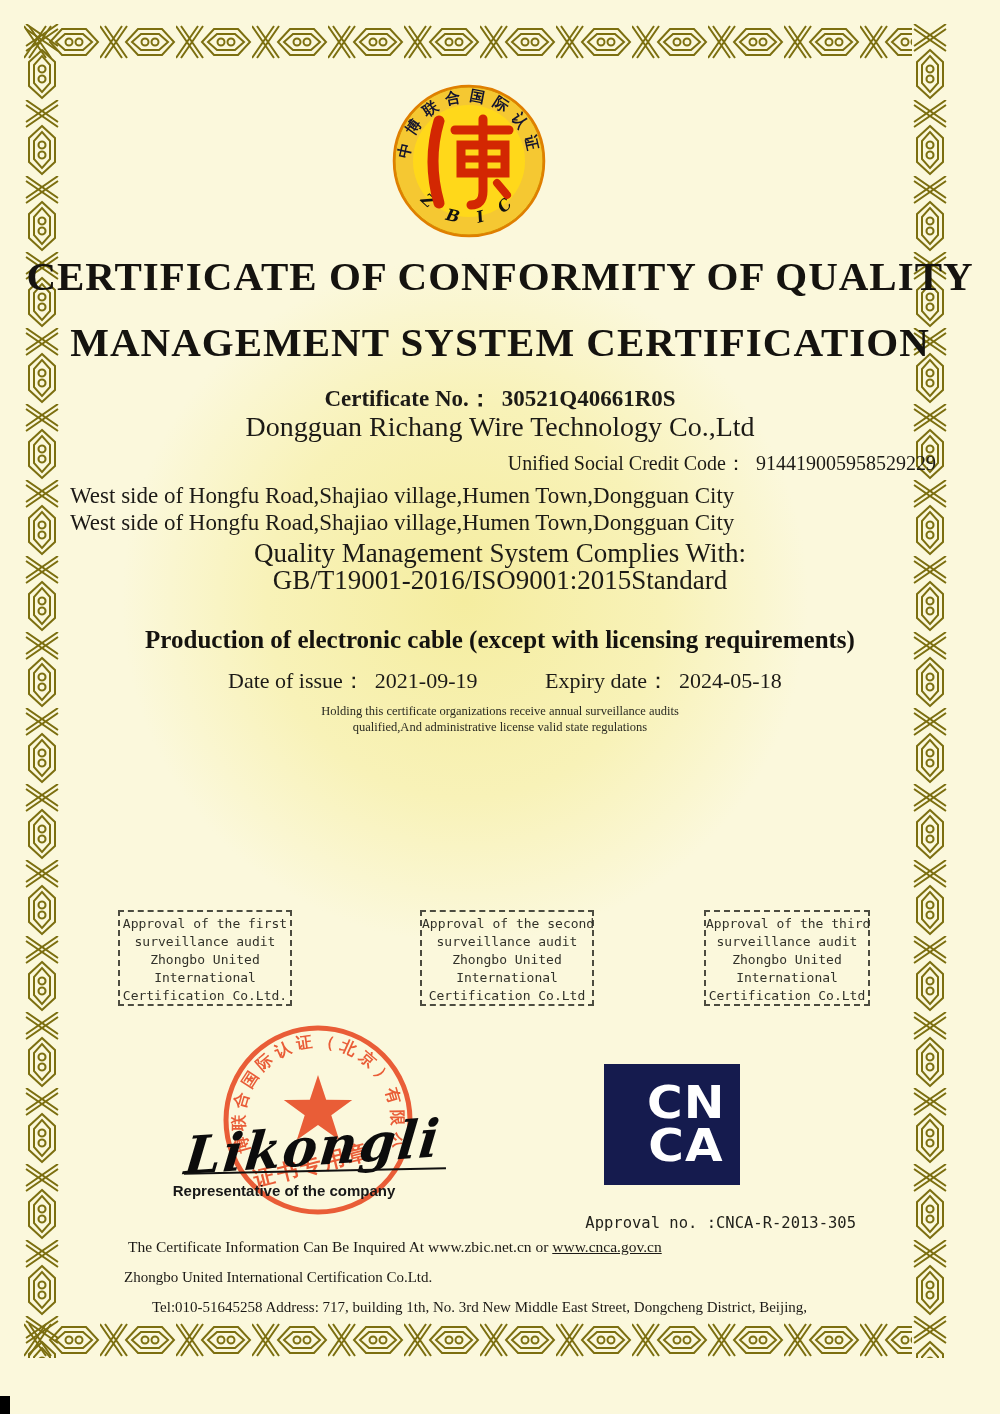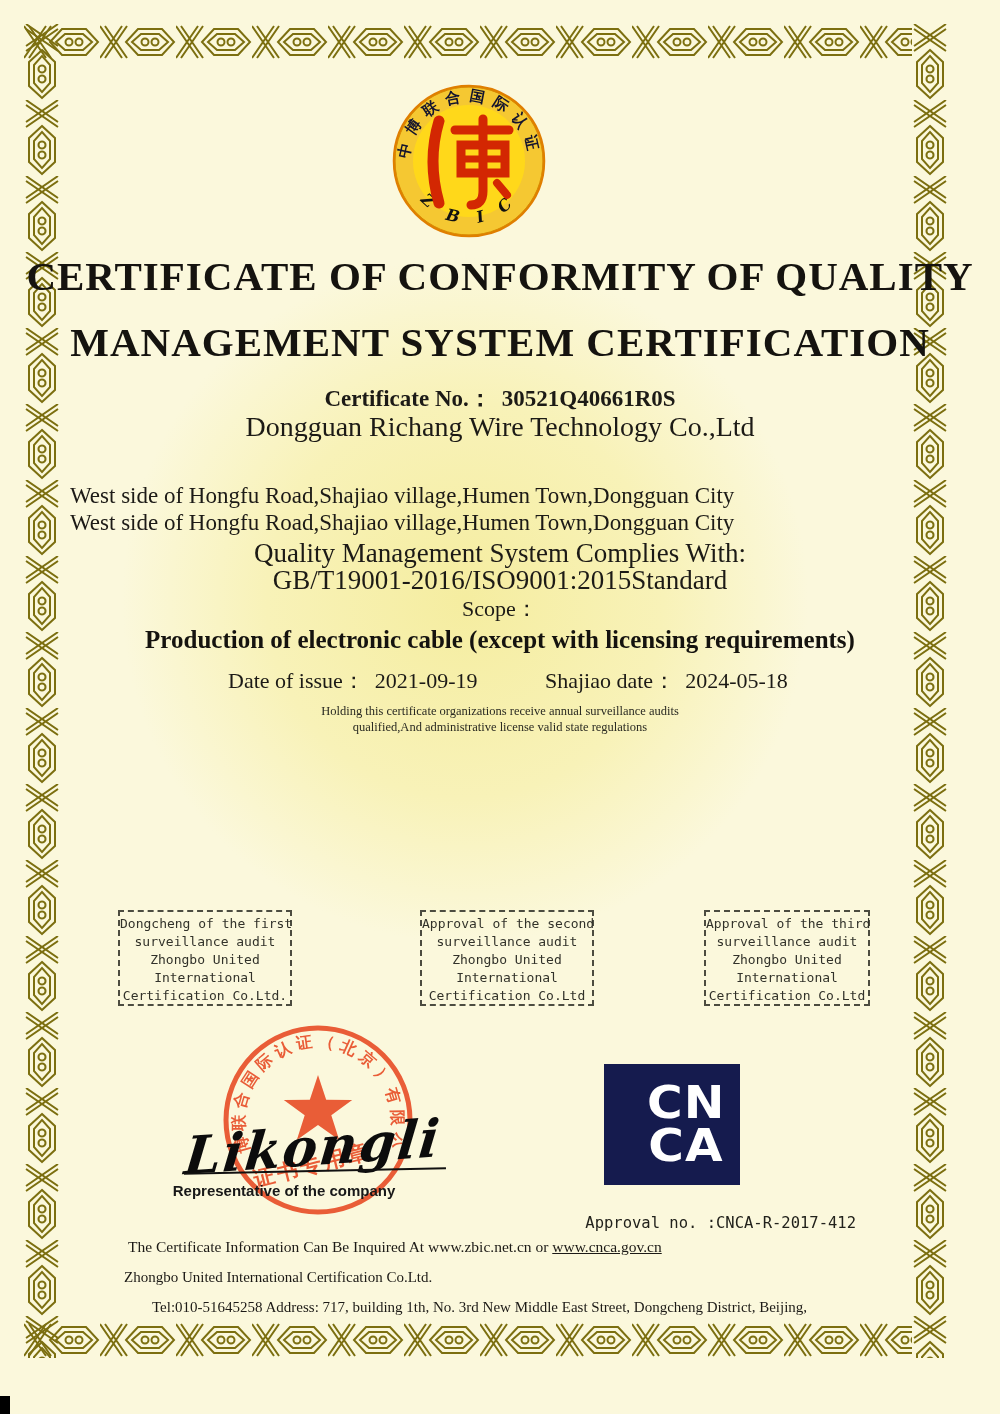--- a/index.html
+++ b/index.html
@@ -158,41 +158,43 @@
 
   <div class="abs center title" style="top:318px;">MANAGEMENT SYSTEM CERTIFICATION</div>
   <div class="abs center title" style="top:252px;">CERTIFICATE OF CONFORMITY OF QUALITY</div>
 
   <div class="abs center reg" style="top:383px;">
     <span>Certificate No.：</span><span class="val">30521Q40661R0S</span>
   </div>
 
   <div class="abs center company" style="top:411px;">Dongguan Richang Wire Technology Co.,Ltd</div>
 
+  <div class="abs uscc" style="top:450px;">
+    <span>Unified Social Credit Code：</span><span class="val">914419005958529229</span>
+  </div>
 
   <div class="abs addr" style="top:483px;">West side of Hongfu Road,Shajiao village,Humen Town,Dongguan City</div>
   <div class="abs addr" style="top:510px;">West side of Hongfu Road,Shajiao village,Humen Town,Dongguan City</div>
 
   <div class="abs center body23" style="top:538px;">Quality Management System Complies With:</div>
   <div class="abs center body23" style="top:565px;">GB/T19001-2016/ISO9001:2015Standard</div>
-  <div class="abs center scope-lbl" style="top:594px;">Scope：</div>
   <div class="abs center production" style="top:626px;">Production of electronic cable (except with licensing requirements)</div>
 
   <div class="abs dateline" style="left:228px; top:666px;">
     <span>Date of issue：</span><span class="val">2021-09-19</span>
   </div>
   <div class="abs dateline" style="left:545px; top:666px;">
-    <span>Shajiao date：</span><span class="val">2024-05-18</span>
+    <span>Expiry date：</span><span class="val">2024-05-18</span>
   </div>
 
   <div class="abs center note" style="top:704px;">Holding this certificate organizations receive annual surveillance audits</div>
   <div class="abs center note" style="top:720px;">qualified,And administrative license valid state regulations</div>
 
   <div class="audit-box" style="left:118px;">
-    <div>Dongcheng of the first</div>
+    <div>Approval of the first</div>
     <div>surveillance audit</div>
     <div>Zhongbo United</div>
     <div>International</div>
     <div>Certification Co.Ltd.</div>
   </div>
   <div class="audit-box" style="left:420px;">
     <div>Approval of the second</div>
     <div>surveillance audit</div>
     <div>Zhongbo United</div>
     <div>International</div>
@@ -220,21 +222,21 @@
 
   <div class="abs sig">Likongli</div>
   <div class="abs sig-line"></div>
   <div class="abs sig-cap">Representative of the company</div>
 
   <div class="abs cnca">
     <span>CN</span>
     <span>CA</span>
   </div>
   <div class="abs approval">
-    <span>Approval no. :</span><span>CNCA-R-2017-412</span>
+    <span>Approval no. :</span><span>CNCA-R-2013-305</span>
   </div>
 
   <div class="abs f1">
     <span>The Certificate Information Can Be Inquired At www.zbic.net.cn or </span><span class="link">www.cnca.gov.cn</span>
   </div>
   <div class="abs f2">Zhongbo United International Certification Co.Ltd.</div>
   <div class="abs f3">Tel:010-51645258 Address: 717, building 1th, No. 3rd New Middle East Street, Dongcheng District, Beijing,</div>
 
   <div class="abs artifact"></div>
 </div>

